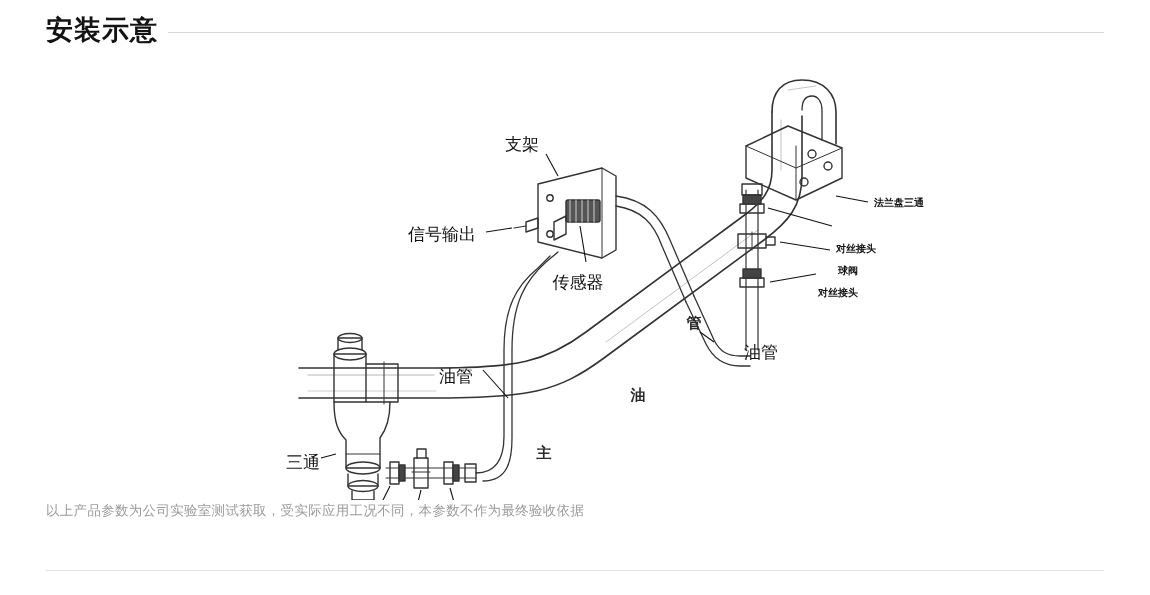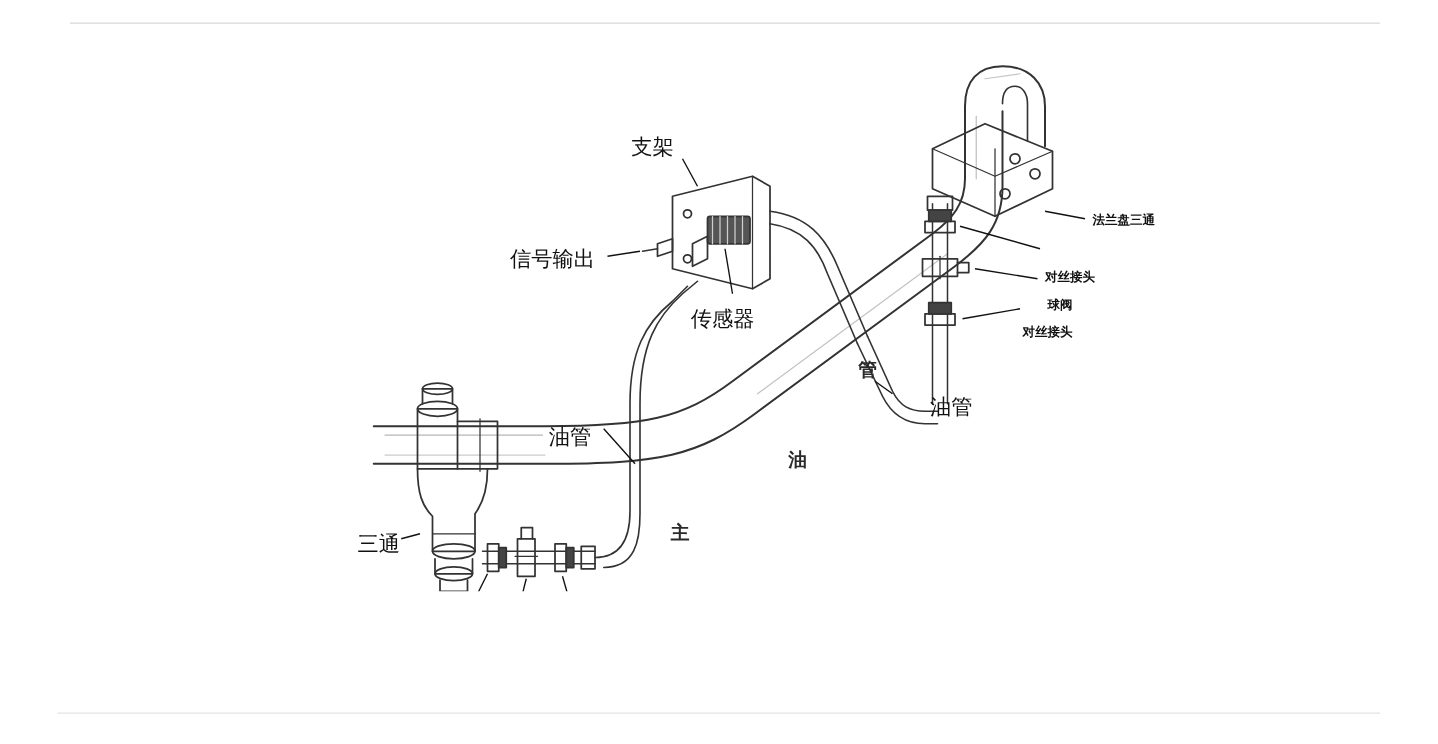--- a/index.html
+++ b/index.html
@@ -82,20 +82,21 @@
     height: 1px;
     background: #e3e3e3;
   }
 </style>
 </head>
 <body>
 
 <div class="page">
 
   <div class="header-row">
+    <div class="section-title">安装示意</div>
     <div class="title-rule"></div>
   </div>
 
   <div class="drawing-wrap">
     <svg width="1058" height="450" viewBox="0 0 1058 450" xmlns="http://www.w3.org/2000/svg">
 
       <g fill="none" stroke="#333333" stroke-width="1.4" stroke-linejoin="round" stroke-linecap="round">
 
         <g>
 
@@ -245,14 +246,15 @@
         <text class="cn-label lbl-small" x="358" y="464" text-anchor="start">球阀</text>
         <text class="cn-label lbl-small" x="394" y="464" text-anchor="start">对丝接头</text>
 
         <text class="cn-label lbl-pipe" x="498" y="408" text-anchor="middle">主</text>
         <text class="cn-label lbl-pipe" x="592" y="350" text-anchor="middle">油</text>
         <text class="cn-label lbl-pipe" x="648" y="278" text-anchor="middle">管</text>
       </g>
     </svg>
   </div>
 
+  <div class="footnote">以上产品参数为公司实验室测试获取，受实际应用工况不同，本参数不作为最终验收依据</div>
   <div class="bottom-rule"></div>
 </div>
 
 </body></html>

